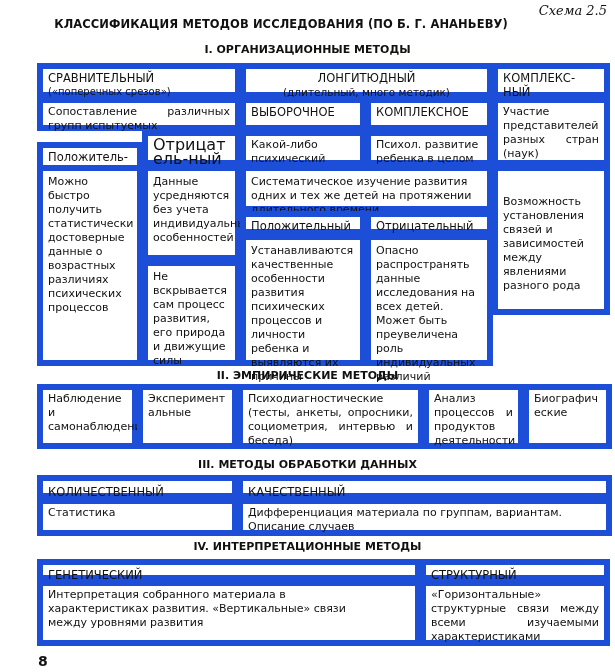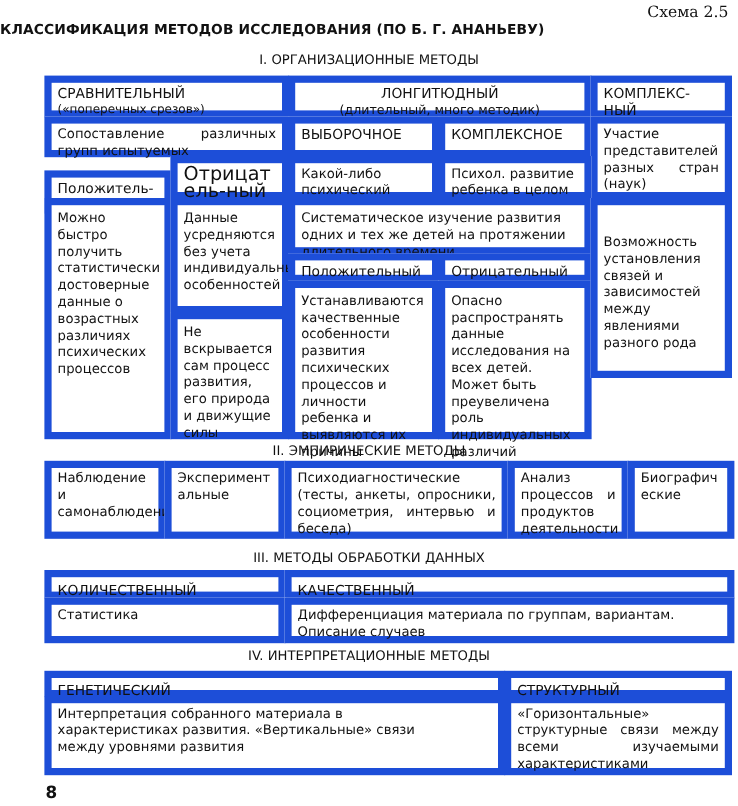--- a/index.html
+++ b/index.html
@@ -1,21 +1,21 @@
 <!DOCTYPE html>
 <html><head>
 <meta charset="utf-8">
 <style>
   html, body { margin: 0; padding: 0; background: #ffffff; }
   body { width: 615px; height: 672px; position: relative; overflow: hidden;
          font-family: "DejaVu Sans", sans-serif; color: #111; }
   .abs { position: absolute; }
-  .scheme { right: 8px; top: 3px; font-family: "DejaVu Serif", serif; font-size: 13px; }
-  .title { left: 0; width: 562px; top: 17px; text-align: left; font-weight: bold; font-size: 11.5px; letter-spacing: 0.1px; }
-  .sec { left: 0; width: 615px; text-align: center; font-weight: normal; font-size: 11px; }
+  .scheme { right: 8px; top: 3px; font-family: "DejaVu Serif", serif; font-style: italic; font-size: 13px; }
+  .title { left: 0; width: 562px; top: 17px; text-align: center; font-weight: bold; font-size: 11.5px; letter-spacing: 0.1px; }
+  .sec { left: 0; width: 615px; text-align: center; font-weight: bold; font-size: 11px; }
   .cell { position: absolute; box-sizing: border-box; border: 6px solid #1d4ed8; padding: 2px 5px;
           font-size: 11px; line-height: 14px; background: #fff; }
   .hdr { font-size: 11.5px; }
   .c { text-align: center; }
   .just { text-align: justify; }
   .pageno { left: 38px; top: 653px; font-size: 14px; font-weight: bold; }
 </style>
 </head>
 <body>
 

